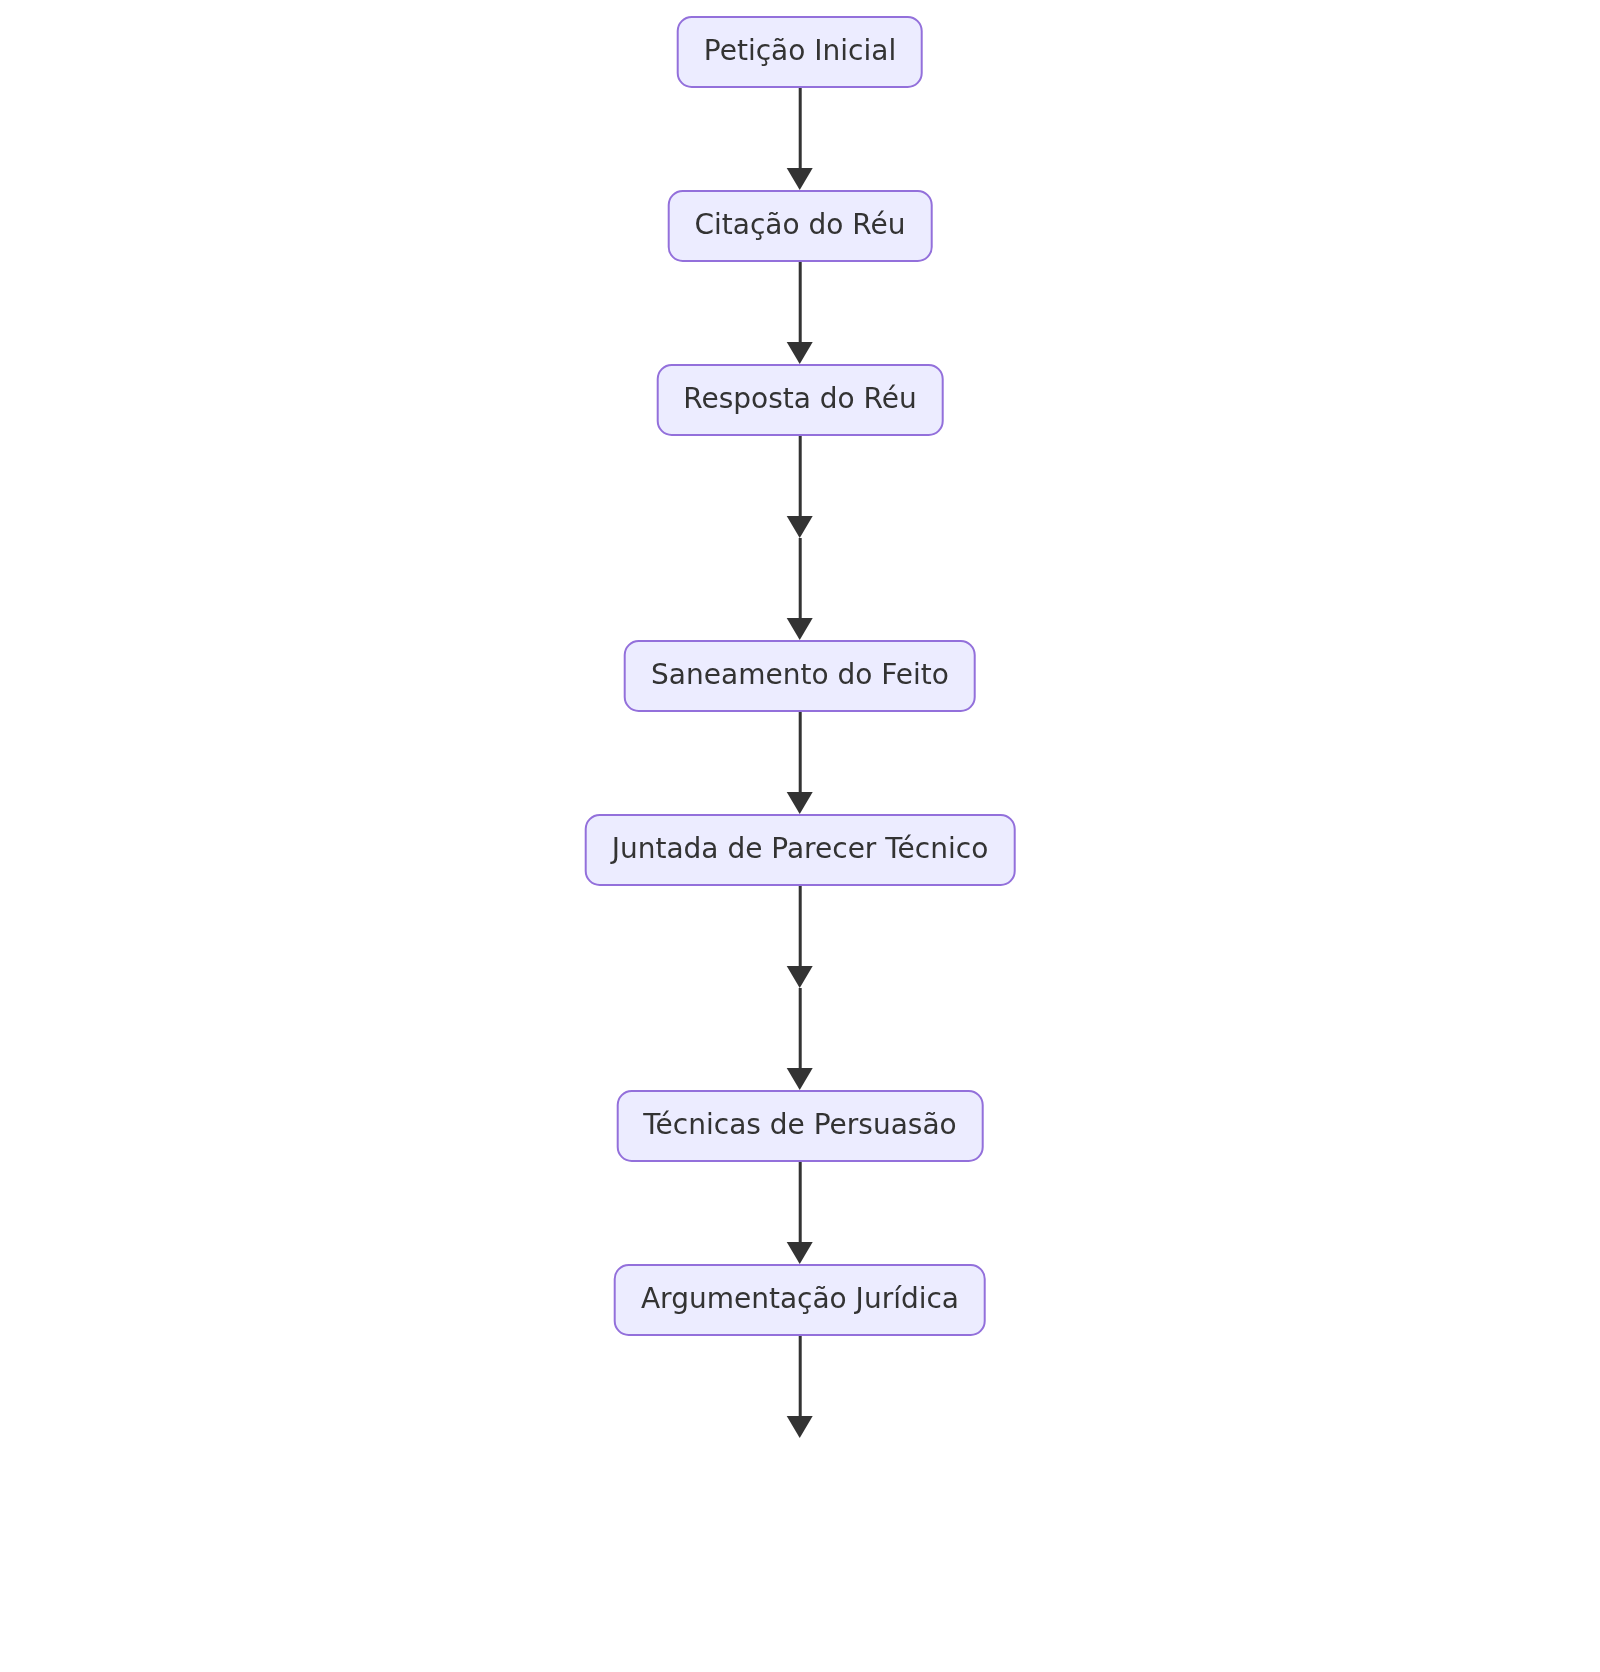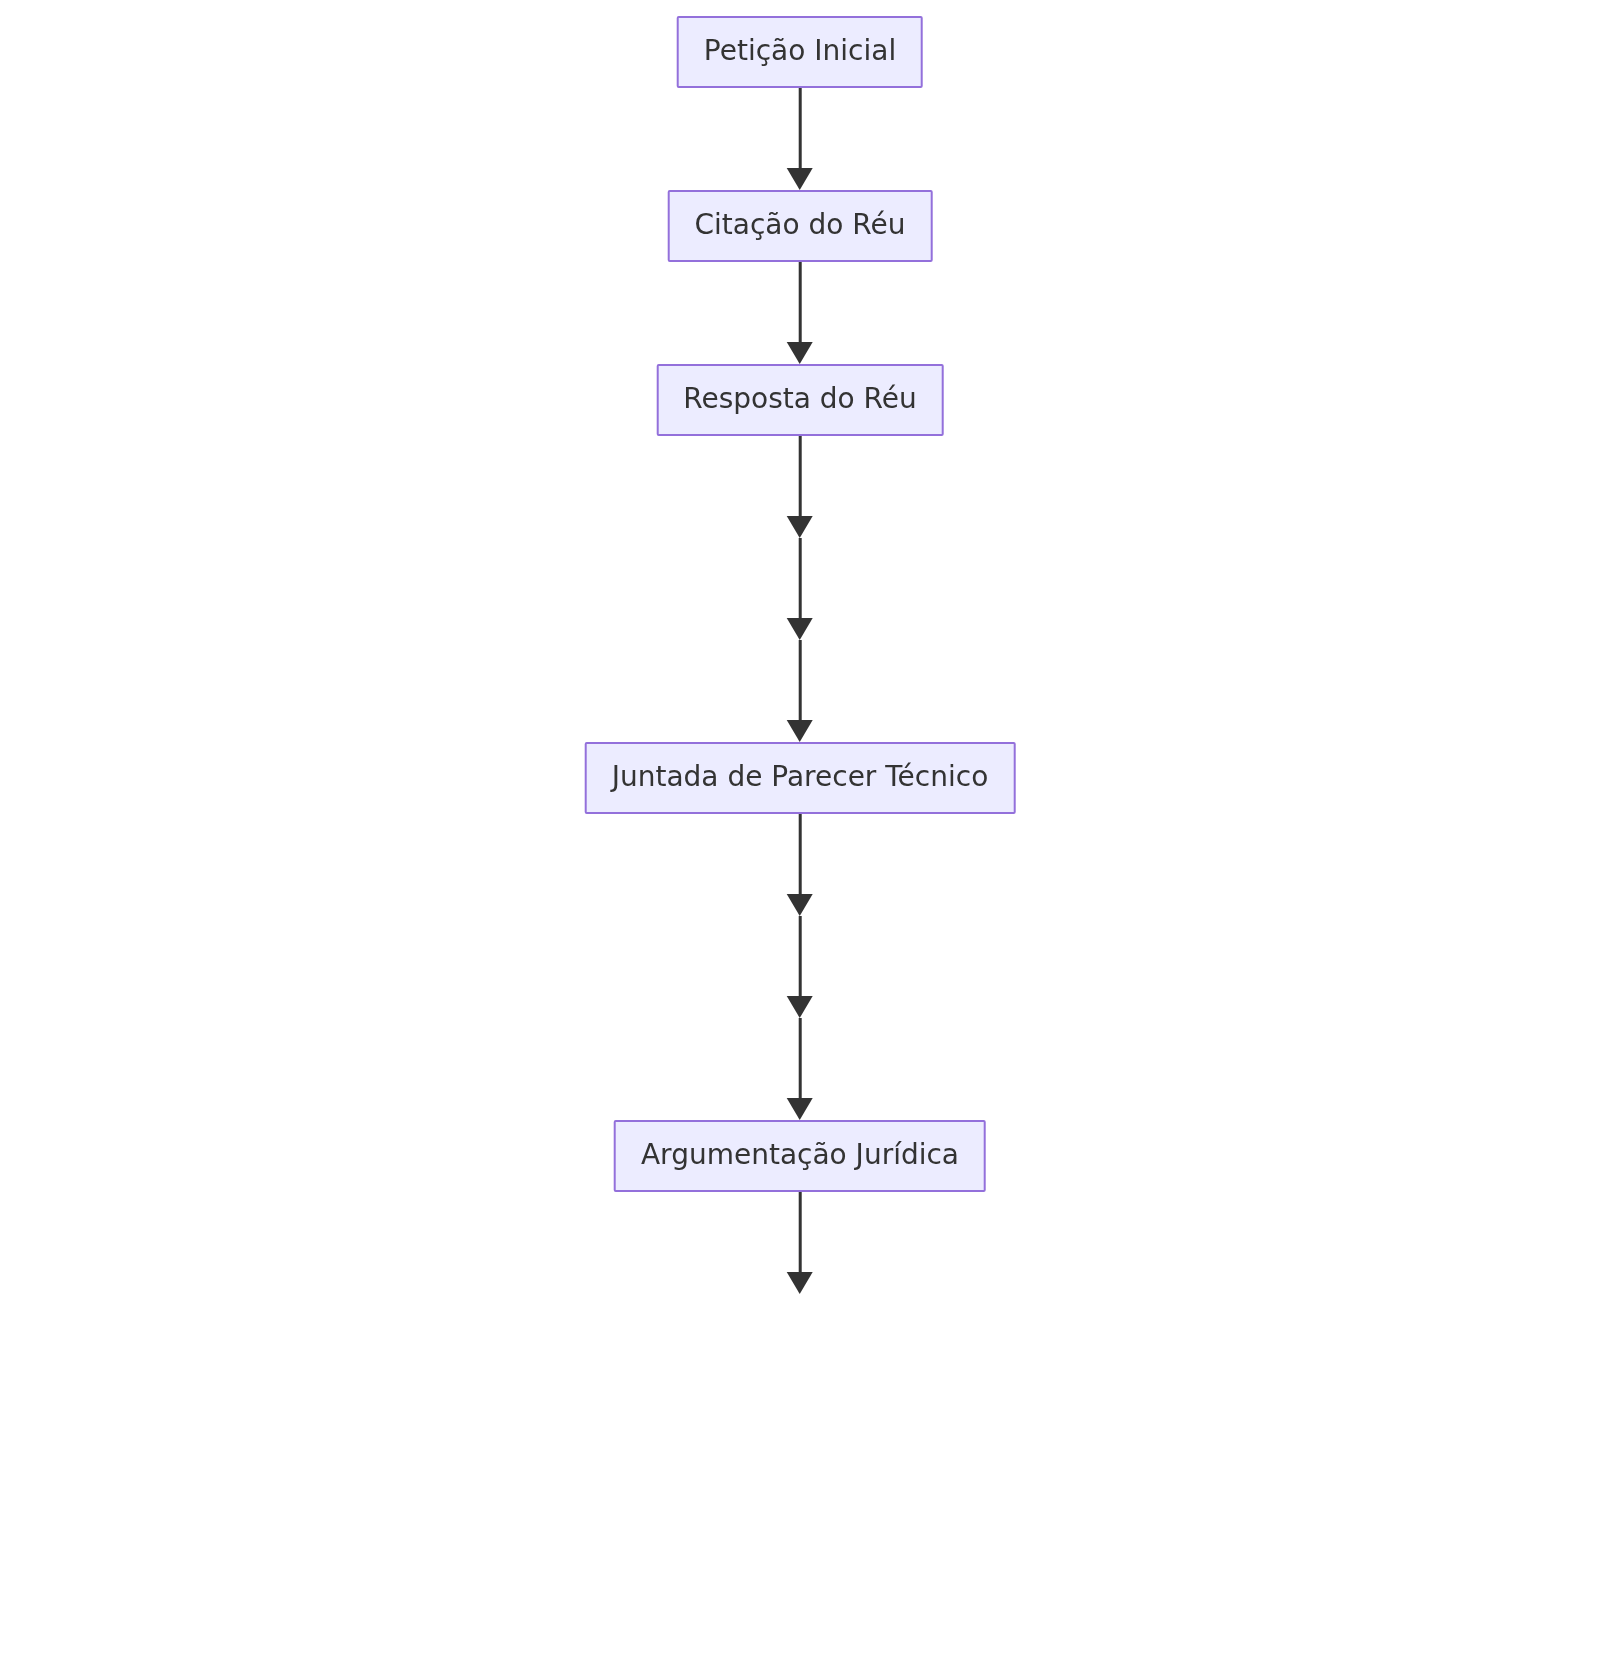--- a/index.html
+++ b/index.html
@@ -31,21 +31,21 @@
   }
   .node{
     box-sizing:border-box;
     height:72px;
     display:flex;
     align-items:center;
     justify-content:center;
     padding:4px 25px;
     background:var(--node-fill);
     border:2px solid var(--node-border);
-    border-radius:2px;
+    border-radius:15px;
     white-space:nowrap;
   }
   .node-label{
     font-size:28px;
     color:var(--node-text);
     line-height:1;
     padding-bottom:3px;
   }
   .connector{
     position:relative;
@@ -95,38 +95,44 @@
     <div class="connector">
       <div class="arrow-line"></div>
       <div class="arrow-head"></div>
     </div>
 
     <div class="connector">
       <div class="arrow-line"></div>
       <div class="arrow-head"></div>
     </div>
 
+    <div class="node">
+      <span class="node-label">Saneamento do Feito</span>
+    </div>
     <div class="connector">
       <div class="arrow-line"></div>
       <div class="arrow-head"></div>
     </div>
 
     <div class="node">
       <span class="node-label">Juntada de Parecer Técnico</span>
     </div>
     <div class="connector">
       <div class="arrow-line"></div>
       <div class="arrow-head"></div>
     </div>
 
     <div class="connector">
       <div class="arrow-line"></div>
       <div class="arrow-head"></div>
     </div>
 
+    <div class="node">
+      <span class="node-label">Técnicas de Persuasão</span>
+    </div>
     <div class="connector">
       <div class="arrow-line"></div>
       <div class="arrow-head"></div>
     </div>
 
     <div class="node">
       <span class="node-label">Argumentação Jurídica</span>
     </div>
     <div class="connector">
       <div class="arrow-line"></div>

